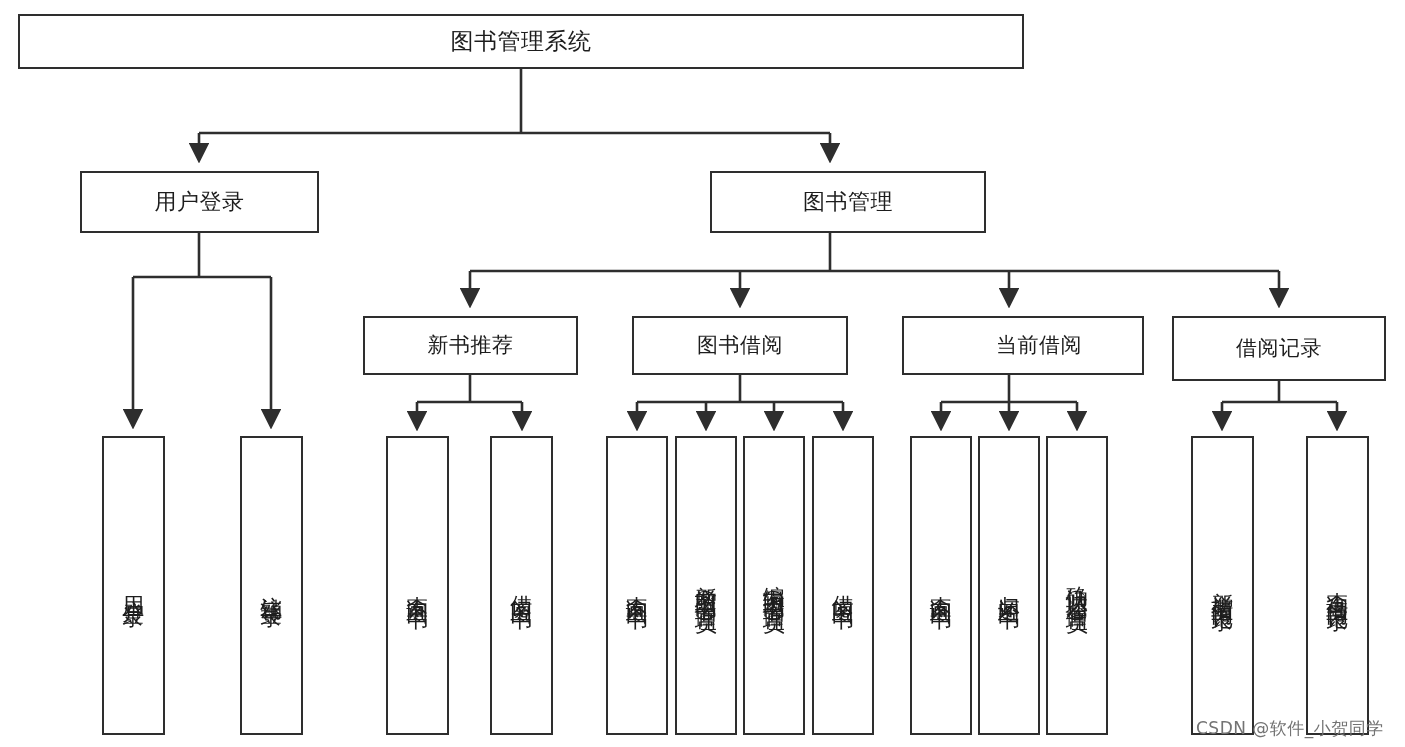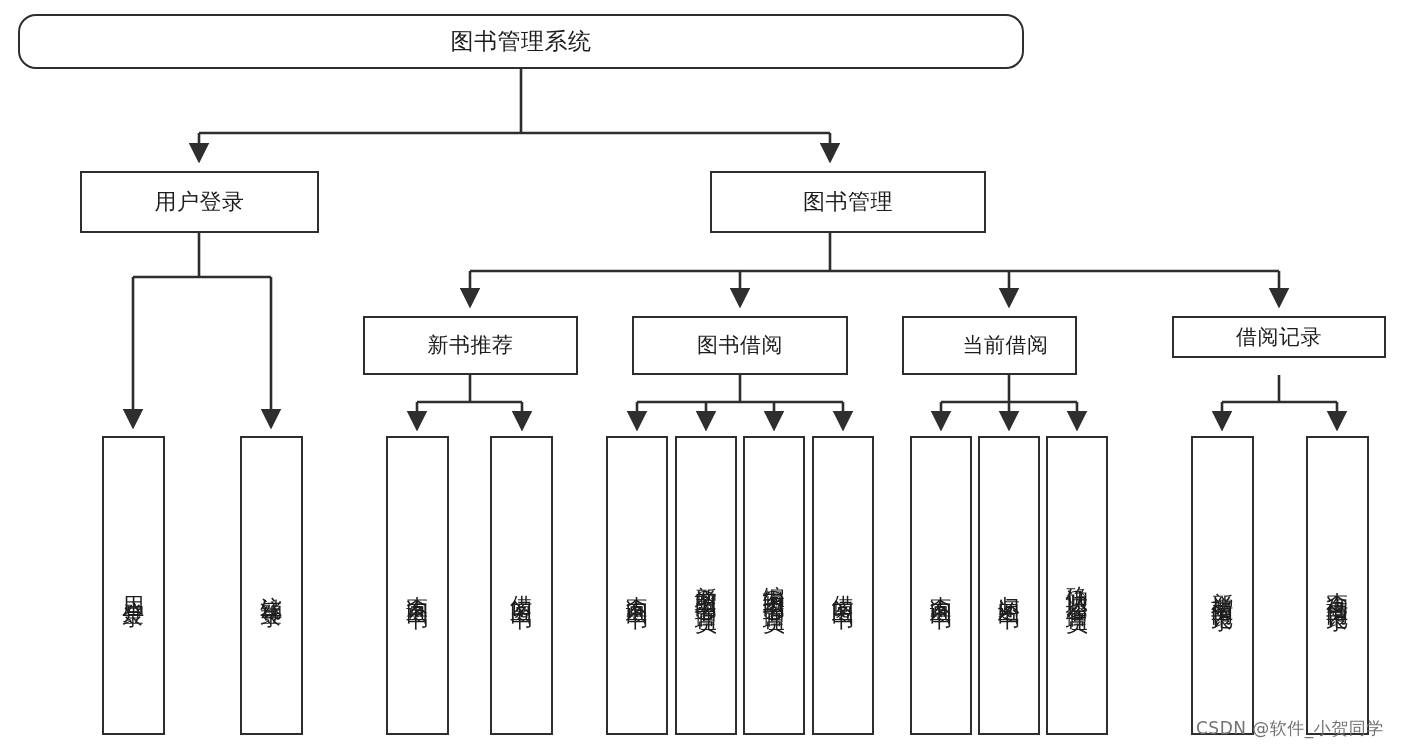--- a/index.html
+++ b/index.html
@@ -107,41 +107,41 @@
       <path d="M 1009 402 L 1009 428" marker-end="url(#arrow)"></path>
       <path d="M 1077 402 L 1077 428" marker-end="url(#arrow)"></path>
 
       <path d="M 1279 375 L 1279 402"></path>
       <path d="M 1222 402 L 1337 402"></path>
       <path d="M 1222 402 L 1222 428" marker-end="url(#arrow)"></path>
       <path d="M 1337 402 L 1337 428" marker-end="url(#arrow)"></path>
     </g>
   </svg>
 
-  <div class="node root" style="left:18px; top:14px; width:1006px; height:55px;border-radius:18px;">
+  <div class="node root" style="left:18px; top:14px; width:1006px; height:55px;">
     <span class="label">图书管理系统</span>
   </div>
 
   <div class="node lvl2" style="left:80px; top:171px; width:239px; height:62px;">
     <span class="label">用户登录</span>
   </div>
   <div class="node lvl2" style="left:710px; top:171px; width:276px; height:62px;">
     <span class="label">图书管理</span>
   </div>
 
   <div class="node lvl3" style="left:363px; top:316px; width:215px; height:59px;">
     <span class="label">新书推荐</span>
   </div>
   <div class="node lvl3" style="left:632px; top:316px; width:216px; height:59px;">
     <span class="label">图书借阅</span>
   </div>
-  <div class="node lvl3" style="left:902px; top:316px; width:175px; height:59px;padding-left:32px;">
+  <div class="node lvl3" style="left:902px; top:316px; width:242px; height:59px;padding-left:32px;">
     <span class="label">当前借阅</span>
   </div>
-  <div class="node lvl3" style="left:1172px; top:316px; width:214px; height:42px;">
+  <div class="node lvl3" style="left:1172px; top:316px; width:214px; height:65px;">
     <span class="label">借阅记录</span>
   </div>
 
   <div class="node vert" style="left:102px; top:436px; width:63px; height:299px;">
     <span class="label">用户登录</span>
   </div>
   <div class="node vert" style="left:240px; top:436px; width:63px; height:299px;">
     <span class="label">注销登录</span>
   </div>
 

